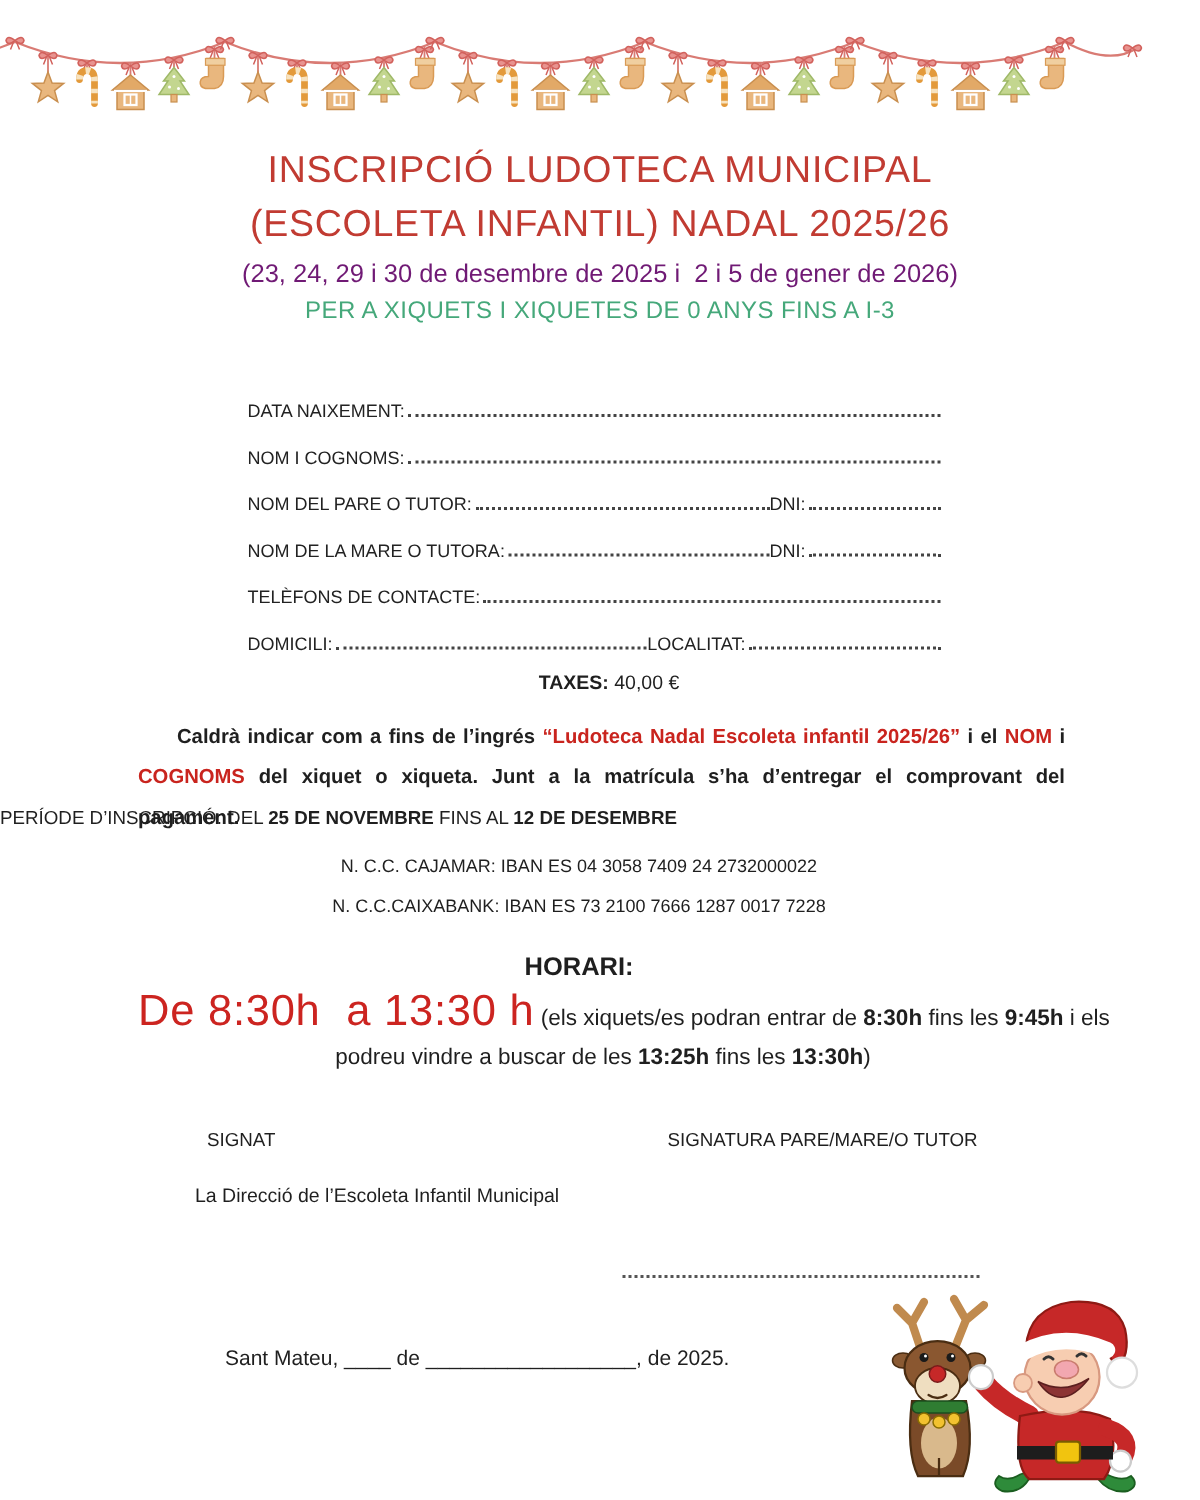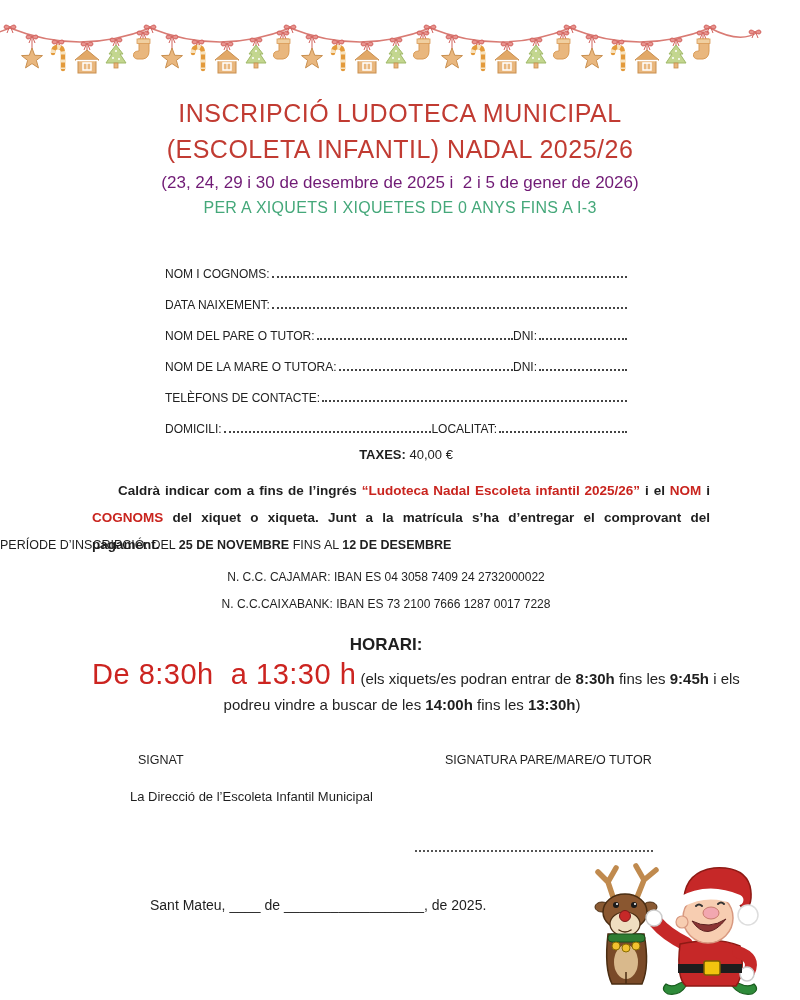--- a/index.html
+++ b/index.html
@@ -116,25 +116,25 @@
     <use href="#orn-bow" x="755" y="28"></use>
   </svg>
 
   <div class="abs title-line title1">INSCRIPCIÓ LUDOTECA MUNICIPAL</div>
   <div class="abs title-line title2">(ESCOLETA INFANTIL) NADAL 2025/26</div>
   <div class="abs dates-line pre">(23, 24, 29 i 30 de desembre de 2025 i  2 i 5 de gener de 2026)</div>
   <div class="abs ages-line">PER A XIQUETS I XIQUETES DE 0 ANYS FINS A I-3</div>
 
   <div class="abs form">
     <div class="frow">
+      <span class="lbl">DATA NAIXEMENT:</span>
+      <span class="leader"></span>
+    </div>
+    <div class="frow">
       <span class="lbl">NOM I COGNOMS:</span>
-      <span class="leader"></span>
-    </div>
-    <div class="frow">
-      <span class="lbl">DATA NAIXEMENT:</span>
       <span class="leader"></span>
     </div>
     <div class="frow">
       <span class="lbl">NOM DEL PARE O TUTOR:</span>
       <span class="leader"></span>
       <span class="lbl">DNI:</span>
       <span class="leader short"></span>
     </div>
     <div class="frow">
       <span class="lbl">NOM DE LA MARE O TUTORA:</span>
@@ -168,21 +168,21 @@
   </div>
 
   <div class="abs bank1">N. C.C. CAJAMAR: IBAN ES 04 3058 7409 24 2732000022</div>
   <div class="abs bank2">N. C.C.CAIXABANK: IBAN ES 73 2100 7666 1287 0017 7228</div>
 
   <div class="abs horari">HORARI:</div>
   <div class="abs sched1">
     <span class="time-big pre">De 8:30h  a 13:30 h</span><b><span style="font-weight:400"> (els xiquets/es podran entrar de </span></b><b>8:30h</b><span> fins les </span><b>9:45h</b><span> i els</span>
   </div>
   <div class="abs sched2">
-    <span>podreu vindre a buscar de les </span><b>14:00h</b><span> fins les </span><b>13:30h</b><span>)</span>
+    <span>podreu vindre a buscar de les </span><b>13:25h</b><span> fins les </span><b>13:30h</b><span>)</span>
   </div>
 
   <div class="abs signat">SIGNAT</div>
   <div class="abs signatura">SIGNATURA PARE/MARE/O TUTOR</div>
   <div class="abs direccio">La Direcció de l’Escoleta Infantil Municipal</div>
   <div class="abs dotline"></div>
 
   <div class="abs santmateu">Sant Mateu, ____ de __________________, de 2025.</div>
 
   <svg class="abs illustration" viewBox="0 0 222 140" xmlns="http://www.w3.org/2000/svg">

